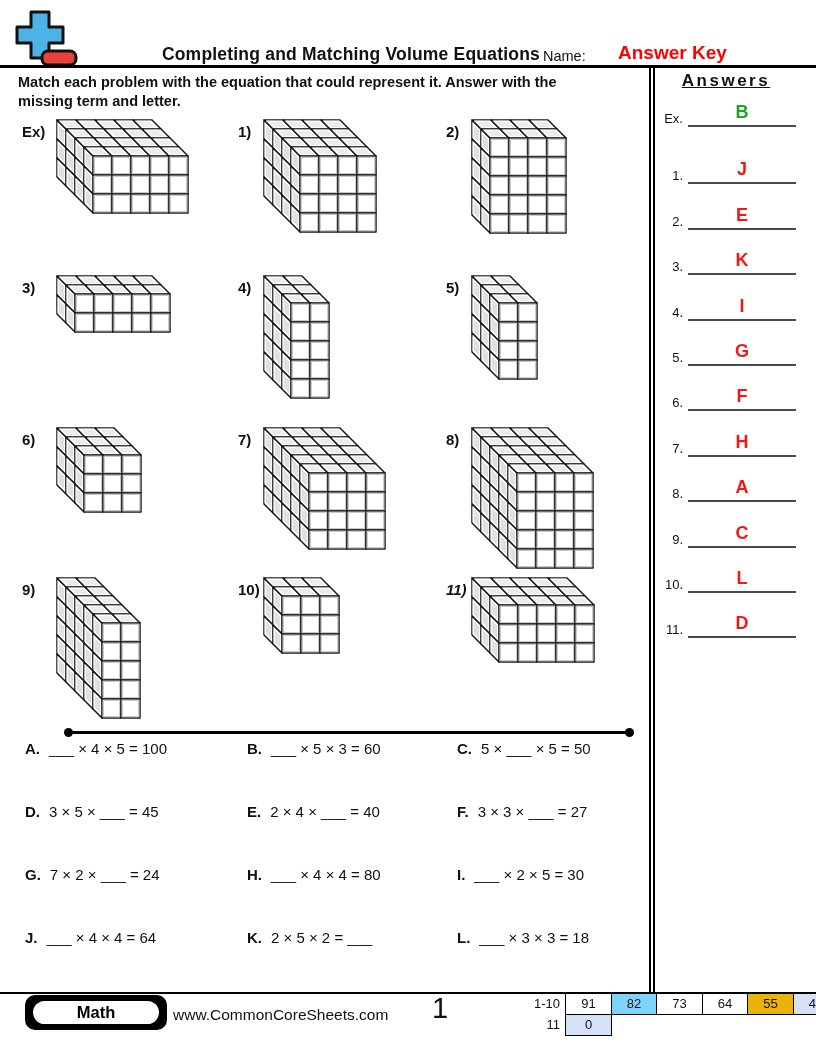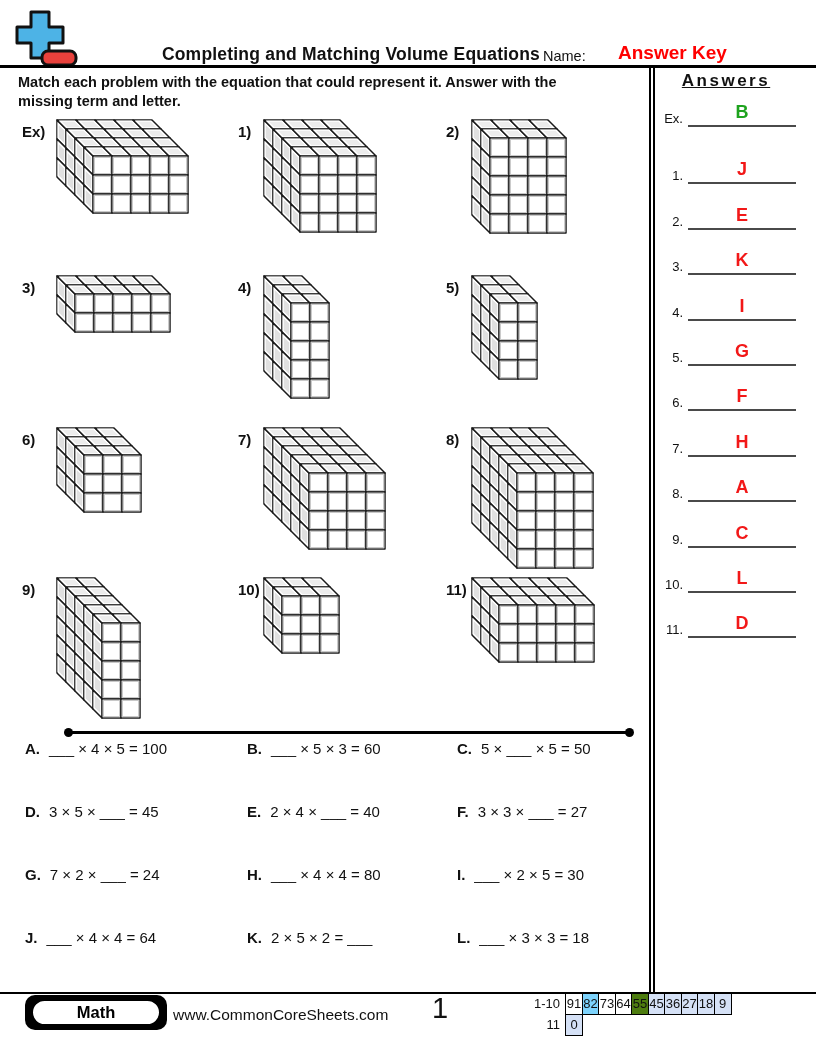--- a/index.html
+++ b/index.html
@@ -44,21 +44,21 @@
   .subject-pill{position:absolute;left:25px;top:995px;width:142px;height:35px;background:#000;border-radius:10px;}
   .subject-oval{position:absolute;left:6px;top:4px;width:130px;height:27px;background:#fff;
                 border:2px solid #000;border-radius:16px;box-sizing:border-box;
                 text-align:center;font-size:16.5px;font-weight:bold;line-height:23px;color:#000;}
   .website{position:absolute;left:173px;top:1006px;font-size:15.5px;}
   .page-number{position:absolute;left:420px;top:992px;width:40px;text-align:center;font-size:29px;font-weight:400;}
   .score-table{position:absolute;left:518px;top:993px;font-size:13px;}
   .score-row{display:flex;height:22px;}
   .score-row + .score-row{margin-top:-1.5px;}
   .score-label{width:42px;text-align:right;padding-right:5px;line-height:22px;}
-  .score-cell{width:18px;box-sizing:border-box;border:1.5px solid #000;text-align:center;
+  .score-cell{width:47px;box-sizing:border-box;border:1.5px solid #000;text-align:center;
               line-height:19px;background:#fff;}
   .score-cell + .score-cell{margin-left:-1.5px;}
 </style>
 </head>
 <body>
 
 <div class="page">
 
   <svg class="logo" width="66" height="58" viewBox="0 0 66 58">
     <path d="M17 2 h18 v15 h14 v16 h-14 v15 h-18 v-15 h-14 v-16 h14 z" fill="#4db3e6" stroke="#111" stroke-width="3" stroke-linejoin="round"></path>
@@ -1018,21 +1018,21 @@
           <polygon points="40.3,40.3 56.7,40.3 56.7,56.7 40.3,56.7" fill="none" stroke="#c9c9c9" stroke-width="1.3"></polygon>
           <polygon points="58,39 77,39 77,58 58,58" fill="#ffffff" stroke="#1a1a1a" stroke-width="1.5" stroke-linejoin="round"></polygon>
           <polygon points="59.3,40.3 75.7,40.3 75.7,56.7 59.3,56.7" fill="none" stroke="#c9c9c9" stroke-width="1.3"></polygon>
           <polygon points="20,58 39,58 39,77 20,77" fill="#ffffff" stroke="#1a1a1a" stroke-width="1.5" stroke-linejoin="round"></polygon>
           <polygon points="21.3,59.3 37.7,59.3 37.7,75.7 21.3,75.7" fill="none" stroke="#c9c9c9" stroke-width="1.3"></polygon>
           <polygon points="39,58 58,58 58,77 39,77" fill="#ffffff" stroke="#1a1a1a" stroke-width="1.5" stroke-linejoin="round"></polygon>
           <polygon points="40.3,59.3 56.7,59.3 56.7,75.7 40.3,75.7" fill="none" stroke="#c9c9c9" stroke-width="1.3"></polygon>
           <polygon points="58,58 77,58 77,77 58,77" fill="#ffffff" stroke="#1a1a1a" stroke-width="1.5" stroke-linejoin="round"></polygon>
           <polygon points="59.3,59.3 75.7,59.3 75.7,75.7 59.3,75.7" fill="none" stroke="#c9c9c9" stroke-width="1.3"></polygon>
         </svg></div>
-      <div class="prob-label" style="left: 446px; top: 581px;">11)</div>
+      <div class="prob-label" style="left: 446px; top: 581px; font-style: italic;">11)</div>
       <div class="fig" style="left: 470px; top: 576px;"><svg width="126" height="88" viewBox="0 0 126 88">
           <polygon points="11,11 11,30 2,21 2,2" fill="#e0e0e0" stroke="#1a1a1a" stroke-width="1.5" stroke-linejoin="round"></polygon>
           <polygon points="9.9,12.3 9.9,26.5 3.1,19.8 3.1,5.5" fill="none" stroke="#ffffff" stroke-width="1.3"></polygon>
           <polygon points="11,30 11,49 2,40 2,21" fill="#e0e0e0" stroke="#1a1a1a" stroke-width="1.5" stroke-linejoin="round"></polygon>
           <polygon points="9.9,31.3 9.9,45.5 3.1,38.8 3.1,24.5" fill="none" stroke="#ffffff" stroke-width="1.3"></polygon>
           <polygon points="11,49 11,68 2,59 2,40" fill="#e0e0e0" stroke="#1a1a1a" stroke-width="1.5" stroke-linejoin="round"></polygon>
           <polygon points="9.9,50.3 9.9,64.5 3.1,57.8 3.1,43.5" fill="none" stroke="#ffffff" stroke-width="1.3"></polygon>
           <polygon points="20,20 20,39 11,30 11,11" fill="#e0e0e0" stroke="#1a1a1a" stroke-width="1.5" stroke-linejoin="round"></polygon>
           <polygon points="18.9,21.3 18.9,35.5 12.1,28.8 12.1,14.5" fill="none" stroke="#ffffff" stroke-width="1.3"></polygon>
           <polygon points="20,39 20,58 11,49 11,30" fill="#e0e0e0" stroke="#1a1a1a" stroke-width="1.5" stroke-linejoin="round"></polygon>
@@ -1132,21 +1132,21 @@
   </div>
   <div class="website">www.CommonCoreSheets.com</div>
   <div class="page-number">1</div>
   <div class="score-table">
       <div class="score-row">
         <span class="score-label">1-10</span>
         <span class="score-cell" style="background:#ffffff">91</span>
         <span class="score-cell" style="background:#7dd3fc">82</span>
         <span class="score-cell" style="background:#ffffff">73</span>
         <span class="score-cell" style="background:#ffffff">64</span>
-        <span class="score-cell" style="background:#4d7c0f">55</span>
+        <span class="score-cell" style="background:#eab308">55</span>
         <span class="score-cell" style="background:#d5e1f6">45</span>
         <span class="score-cell" style="background:#d5e1f6">36</span>
         <span class="score-cell" style="background:#d5e1f6">27</span>
         <span class="score-cell" style="background:#d5e1f6">18</span>
         <span class="score-cell" style="background:#d5e1f6">9</span>
       </div>
       <div class="score-row">
         <span class="score-label">11</span>
         <span class="score-cell" style="background:#d5e1f6">0</span>
       </div>

